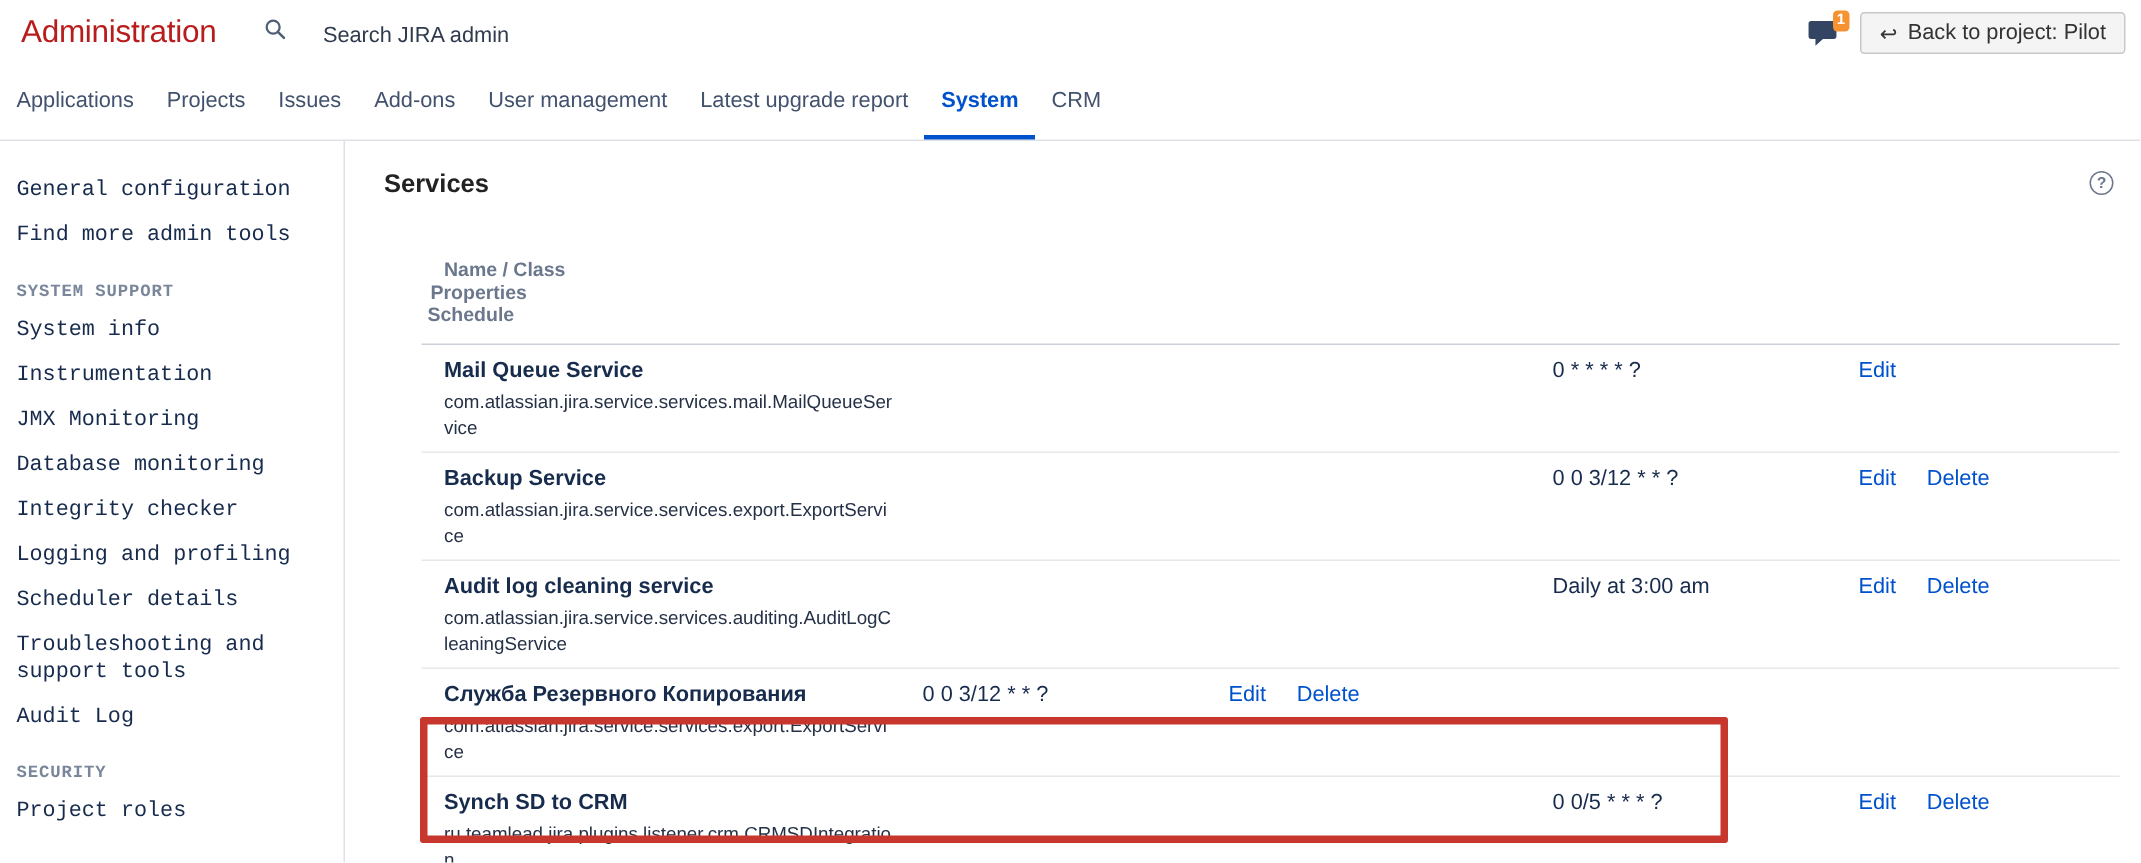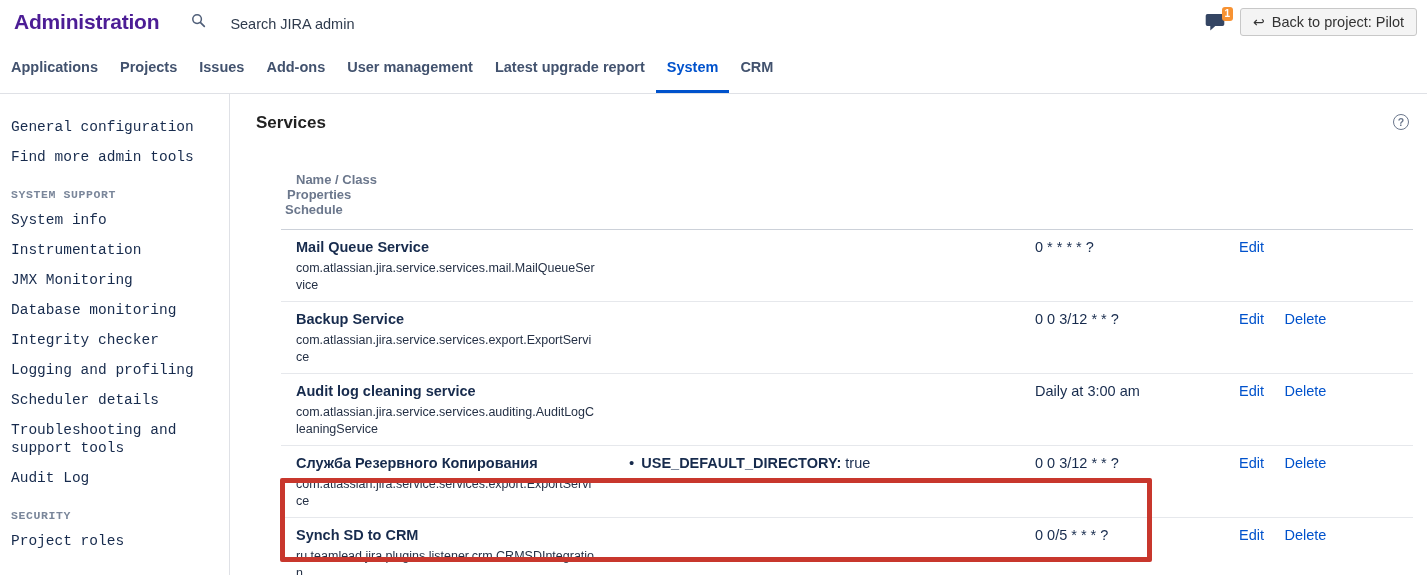--- a/index.html
+++ b/index.html
@@ -1,36 +1,36 @@
 <!DOCTYPE html>
 <html><head>
 <meta charset="utf-8">
 <style>
   * { margin:0; padding:0; box-sizing:border-box; }
   html,body { width:1427px; height:575px; overflow:hidden; background:#fff;
     font-family:"Liberation Sans", sans-serif; color:#172b4d; }
 
   
   .top-header { display:flex; align-items:center; height:44px; padding:0 10px 0 14px; background:#fff; }
-  .admin-title { font-size:21px; font-weight:700; color:#4c1d95; letter-spacing:-0.2px; }
+  .admin-title { font-size:21px; font-weight:400; color:#b91c1c; letter-spacing:-0.2px; }
   .search-box { display:flex; align-items:flex-end; margin-left:32px; gap:24px; }
   .search-input { border:none; outline:none; font-size:14.5px; color:#222; width:230px; background:transparent; }
   .search-input::placeholder { color:#2f3b4d; opacity:1; }
   .header-right { margin-left:auto; display:flex; align-items:center; gap:14px; }
   .notif { position:relative; width:21px; height:19px; }
   .notif-badge { position:absolute; top:-6px; right:-7px; background:#f79232; color:#fff;
     font-size:10px; font-weight:700; line-height:10px; padding:2px 3px; border-radius:3px; }
   .back-btn { display:flex; align-items:center; gap:7px; height:28px; padding:0 12px;
     background:#f4f4f4; border:1px solid #c8c8c8; border-radius:3px; font-size:14.5px; color:#333; cursor:pointer; }
   .back-arrow { font-size:14px; color:#333; line-height:1; }
 
   
   .tab-bar { display:flex; align-items:stretch; height:50px; border-bottom:1px solid #dfe1e6; background:#fff; }
   .tab { display:flex; align-items:center; padding:0 11px; font-size:14.5px; color:#42526e;
-    border-bottom:3px solid transparent; cursor:pointer;font-weight:bold; }
+    border-bottom:3px solid transparent; cursor:pointer; }
   .tab.active { color:#0052cc; border-bottom-color:#0052cc; font-weight:700; }
 
   
   .layout { display:flex; height:481px; }
   .sidebar { width:230px; border-right:1px solid #dfe1e6; padding-top:18px; overflow:hidden;font-family:Liberation Mono, monospace; }
   .side-item { padding:6px 10px 6px 11px; font-size:14.5px; line-height:18px; color:#172b4d; cursor:pointer; }
   .side-section { margin:16px 0 4px; padding:0 11px; font-size:11.5px; font-weight:700;
     color:#7a869a; letter-spacing:0.6px; }
 
   .content { flex:1; padding:18px 14px 0 26px; }
@@ -177,23 +177,20 @@
           <a class="lnk">Edit</a>
           <a class="lnk del">Delete</a>
         </div>
       </div>
 
       <div class="srv-row">
         <div class="cell c-name">
           <div class="srv-name">Служба Резервного Копирования</div>
           <div class="srv-class">com.atlassian.jira.service.services.export.ExportService</div>
         </div>
-        <div class="cell c-props">
-          <span class="bullet">•</span><span class="prop-key">USE_DEFAULT_DIRECTORY:</span><span class="prop-val">true</span>
-        </div>
         <div class="cell c-sched">
           <span class="sched-text">0 0 3/12 * * ?</span>
         </div>
         <div class="cell c-actions">
           <a class="lnk">Edit</a>
           <a class="lnk del">Delete</a>
         </div>
       </div>
 
       <div class="srv-row">

